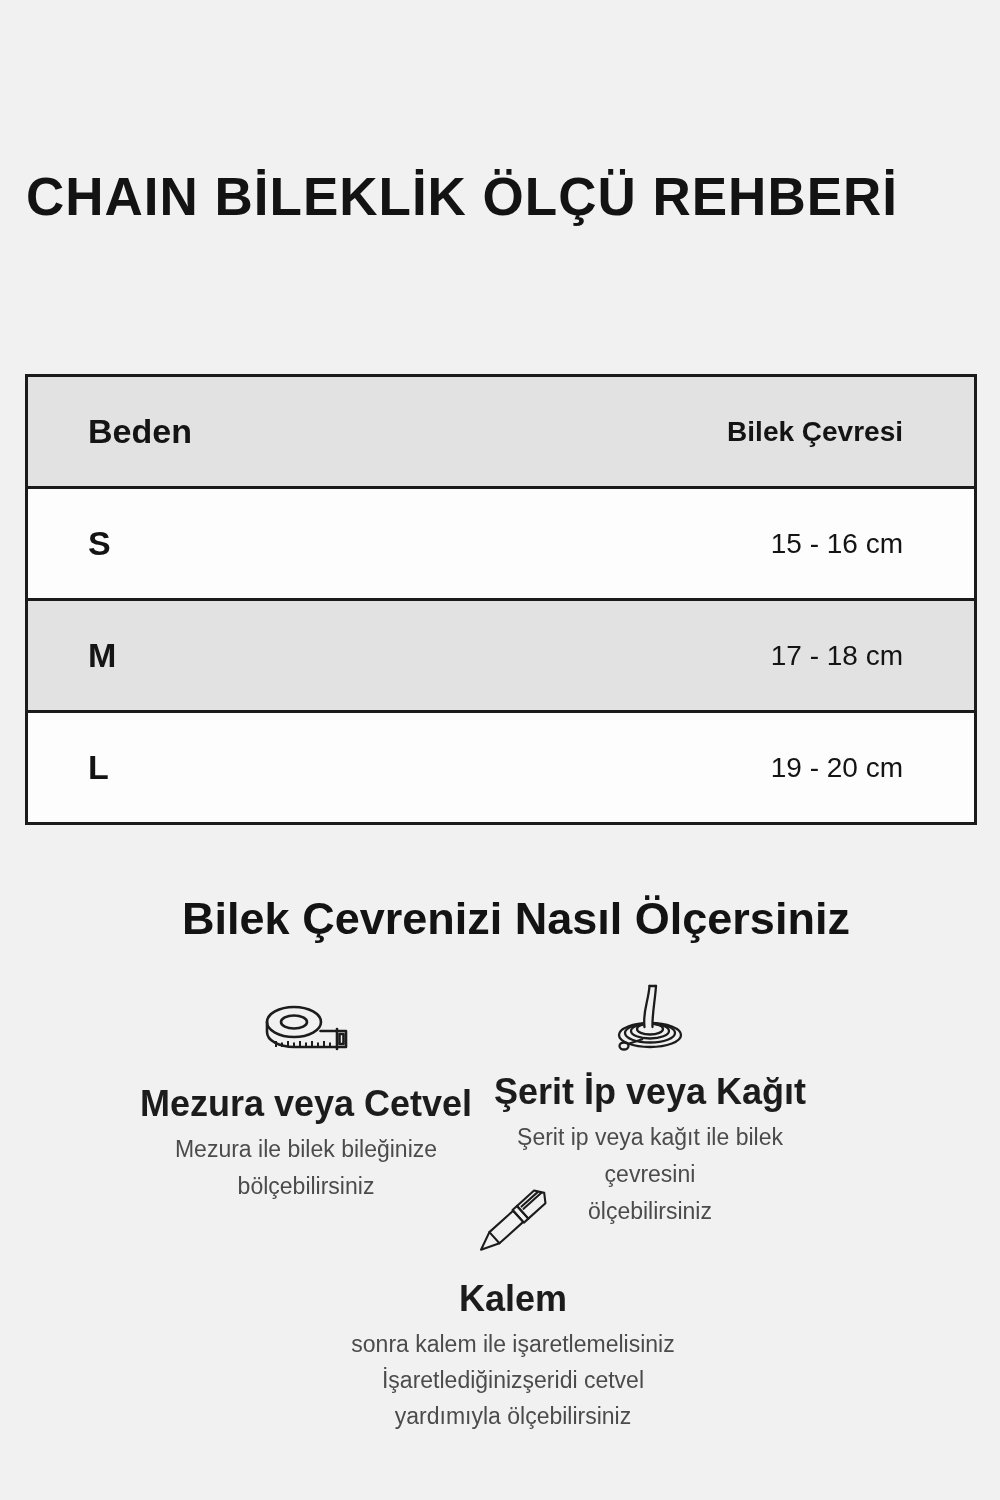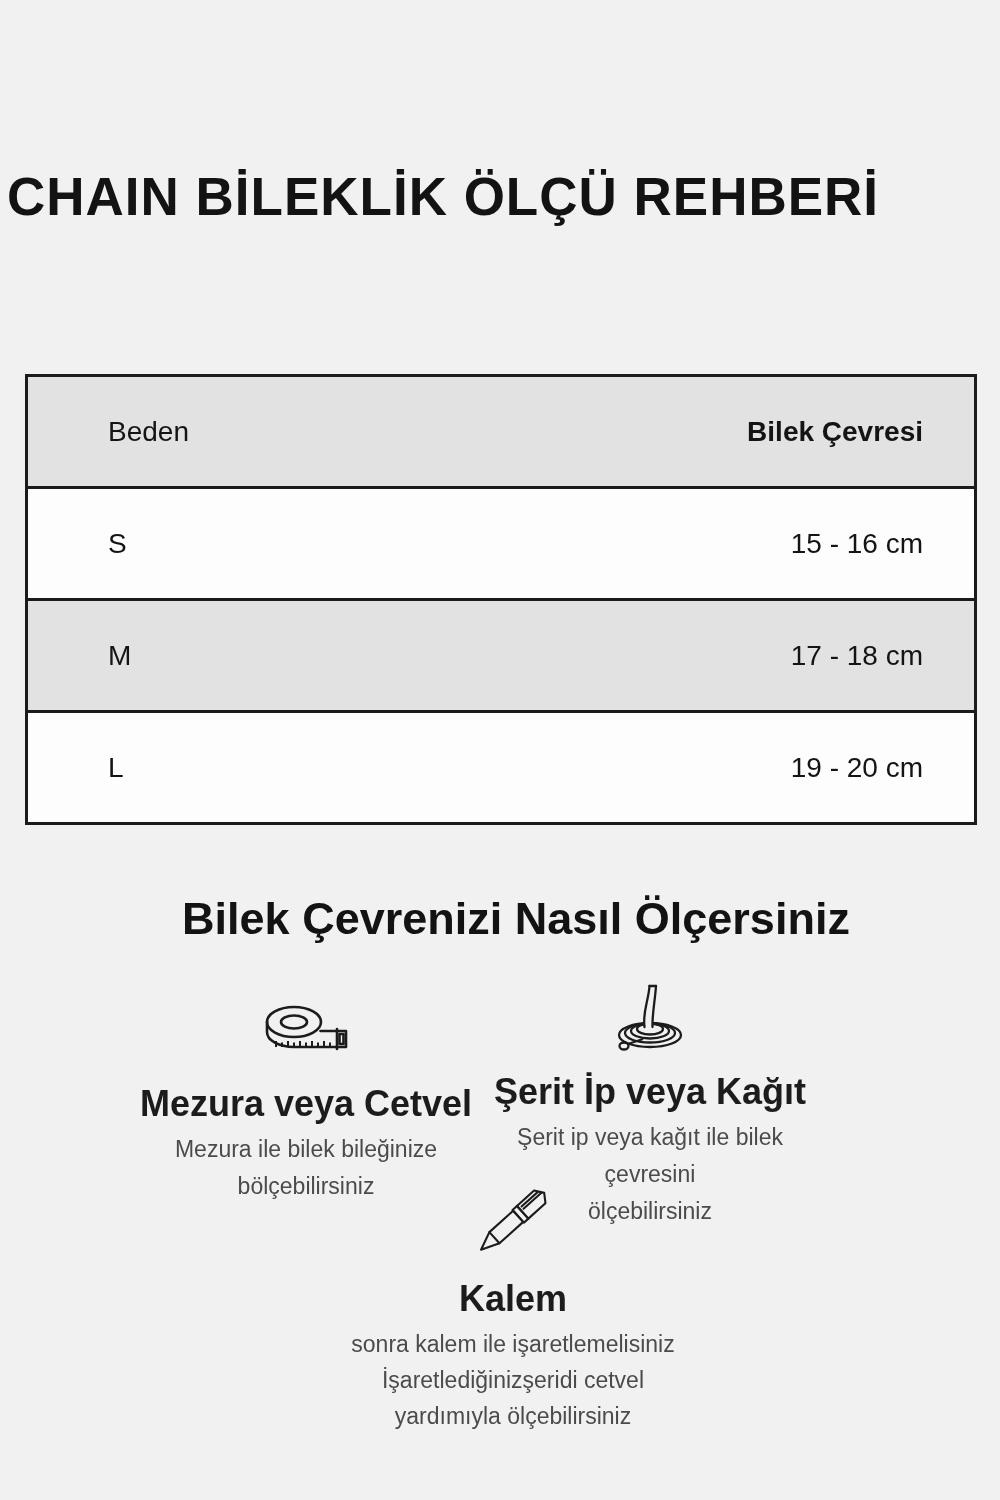--- a/index.html
+++ b/index.html
@@ -3,33 +3,33 @@
 <meta charset="utf-8">
 <style>
   html,body{margin:0;padding:0;}
   body{
     width:1000px;height:1500px;position:relative;
     background:#f1f1f2;
     font-family:"Liberation Sans","DejaVu Sans",sans-serif;
     color:#141414;
   }
   .page-title{
-    position:absolute;top:166px;left:7px;width:892px;
-    text-align:left;font-size:53px;font-weight:bold;
+    position:absolute;top:166px;left:16px;width:892px;
+    text-align:center;font-size:53px;font-weight:bold;
     letter-spacing:1px;color:#131313;white-space:nowrap;
   }
   .size-table{
     position:absolute;left:25px;top:374px;width:952px;height:451px;
     border:3px solid #1b1b1b;box-sizing:border-box;
     display:flex;flex-direction:column;background:#fdfdfd;
   }
   .trow{flex:1;display:flex;align-items:center;background:#fdfdfd;}
   .trow + .trow{border-top:3px solid #1b1b1b;}
   .trow.stripe{background:#e2e2e3;}
-  .tcell-size{width:175px;padding-left:80px;font-size:28px;font-weight:normal;}
+  .tcell-size{width:175px;padding-left:60px;font-size:34px;font-weight:bold;}
   .tcell-wrist{width:640px;text-align:right;font-size:28px;}
   .trow.header .tcell-wrist{font-weight:bold;}
   .howto-heading{
     position:absolute;top:893px;left:0;width:1000px;
     text-align:center;font-size:45px;font-weight:bold;color:#131313;
     white-space:nowrap;
     padding-left:16px;
   }
   .measure-item{position:absolute;text-align:center;}
   .item-tape{left:130px;top:997px;width:352px;}

